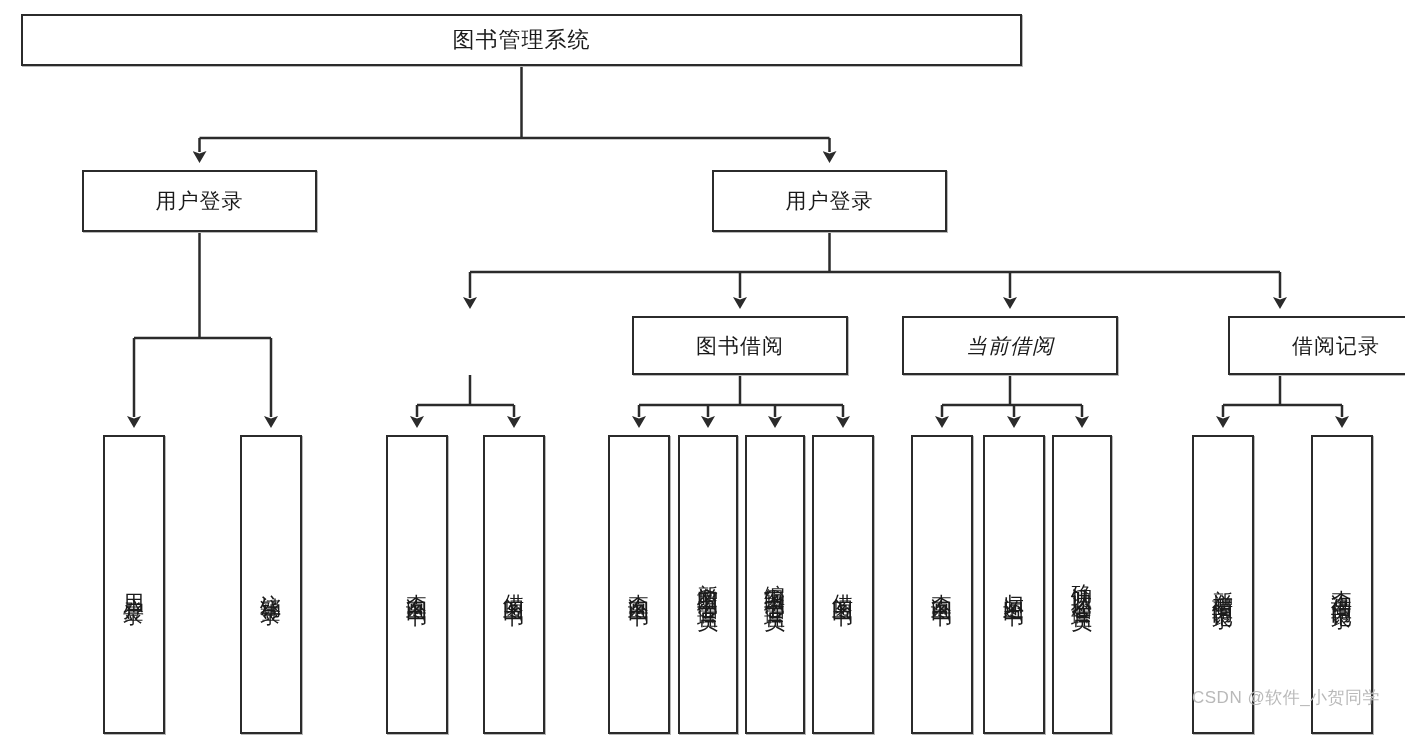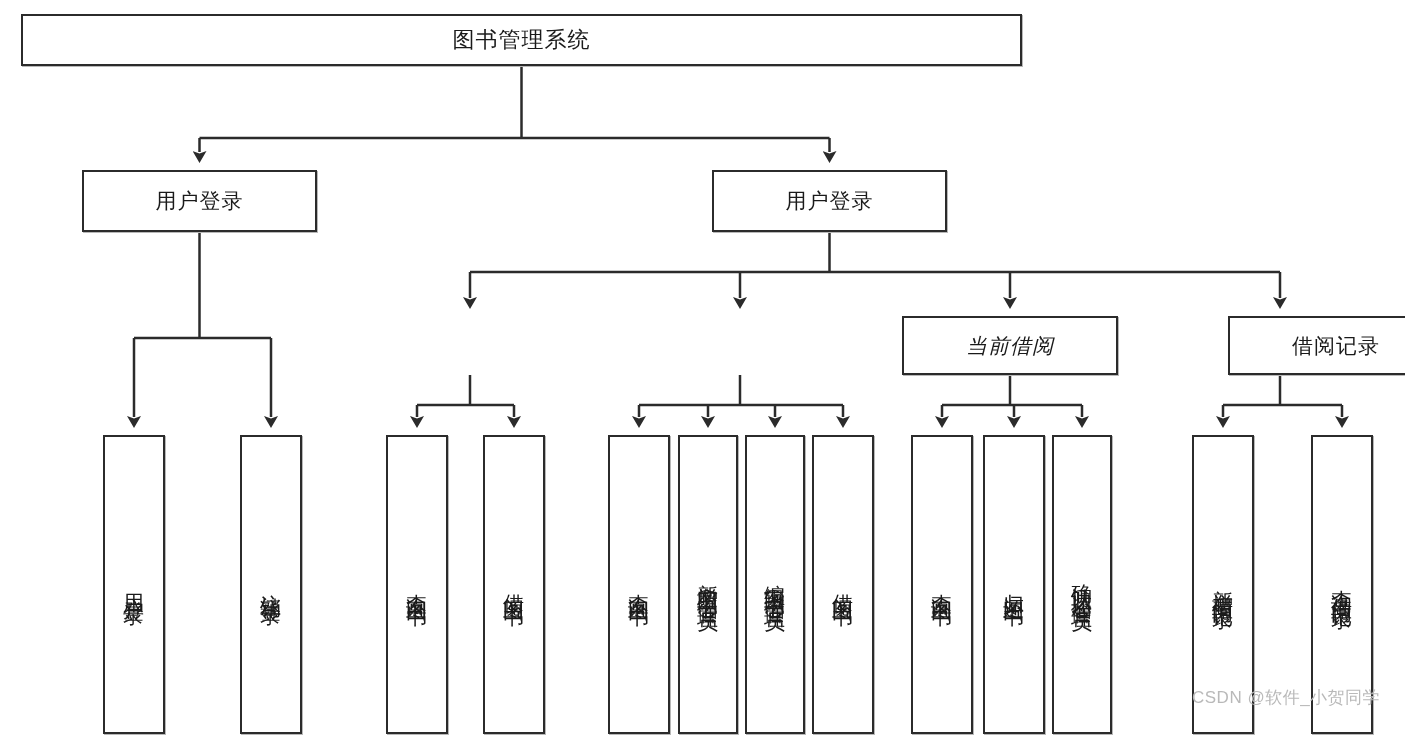--- a/index.html
+++ b/index.html
@@ -128,20 +128,23 @@
     <span>图书管理系统</span>
   </div>
 
   <div class="node node-h" style="left:82px;top:170px;width:235px;height:62px;">
     <span>用户登录</span>
   </div>
   <div class="node node-h" style="left:712px;top:170px;width:235px;height:62px;">
     <span>用户登录</span>
   </div>
 
+  <div class="node node-h" style="left:632px;top:316px;width:216px;height:59px;">
+    <span>图书借阅</span>
+  </div>
   <div class="node node-h" style="left:902px;top:316px;width:216px;height:59px;font-style:italic;">
     <span>当前借阅</span>
   </div>
   <div class="node node-h" style="left:1228px;top:316px;width:216px;height:59px;">
     <span>借阅记录</span>
   </div>
 
   <div class="node node-v" style="left:103px;top:435px;width:62px;height:299px;">
     <span class="leaf-label">用户登录</span>
   </div>

